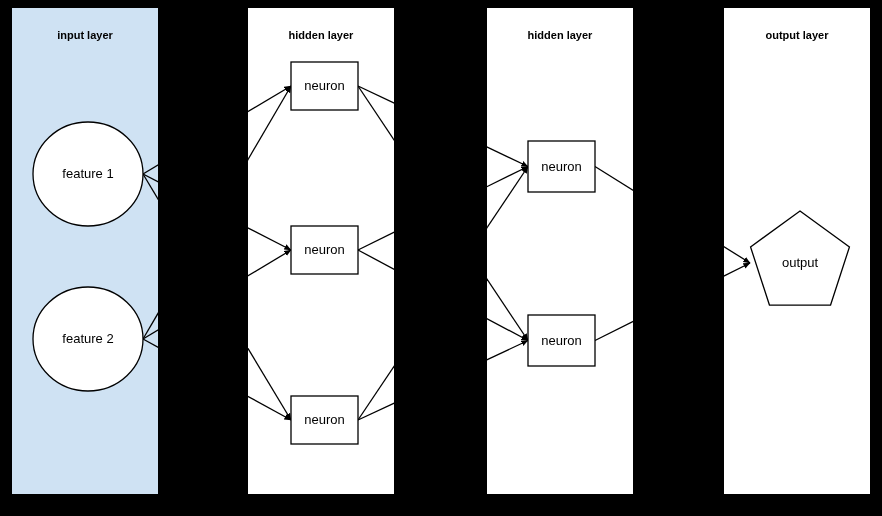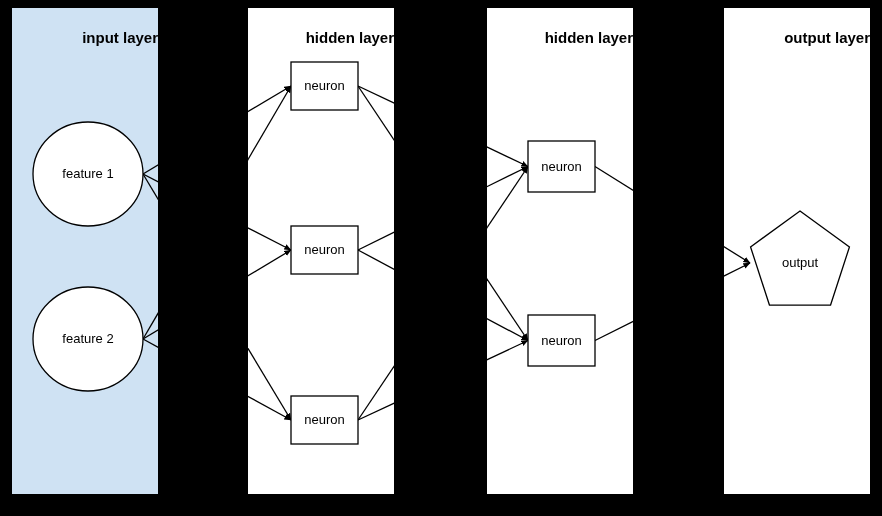--- a/index.html
+++ b/index.html
@@ -17,23 +17,23 @@
   }
   .layer {
     position: absolute;
     overflow: hidden;
     box-sizing: border-box;
   }
   .layer-title {
     position: absolute;
     left: 0;
     right: 0;
-    text-align: right;
+    text-align: center;
     font-weight: bold;
-    font-size: 15px;
+    font-size: 11px;
     color: #000000;
     line-height: 1;
   }
   .layer-svg {
     position: absolute;
     left: 0;
     top: 0;
   }
   .node-label {
     font-family: "Liberation Sans", sans-serif;

